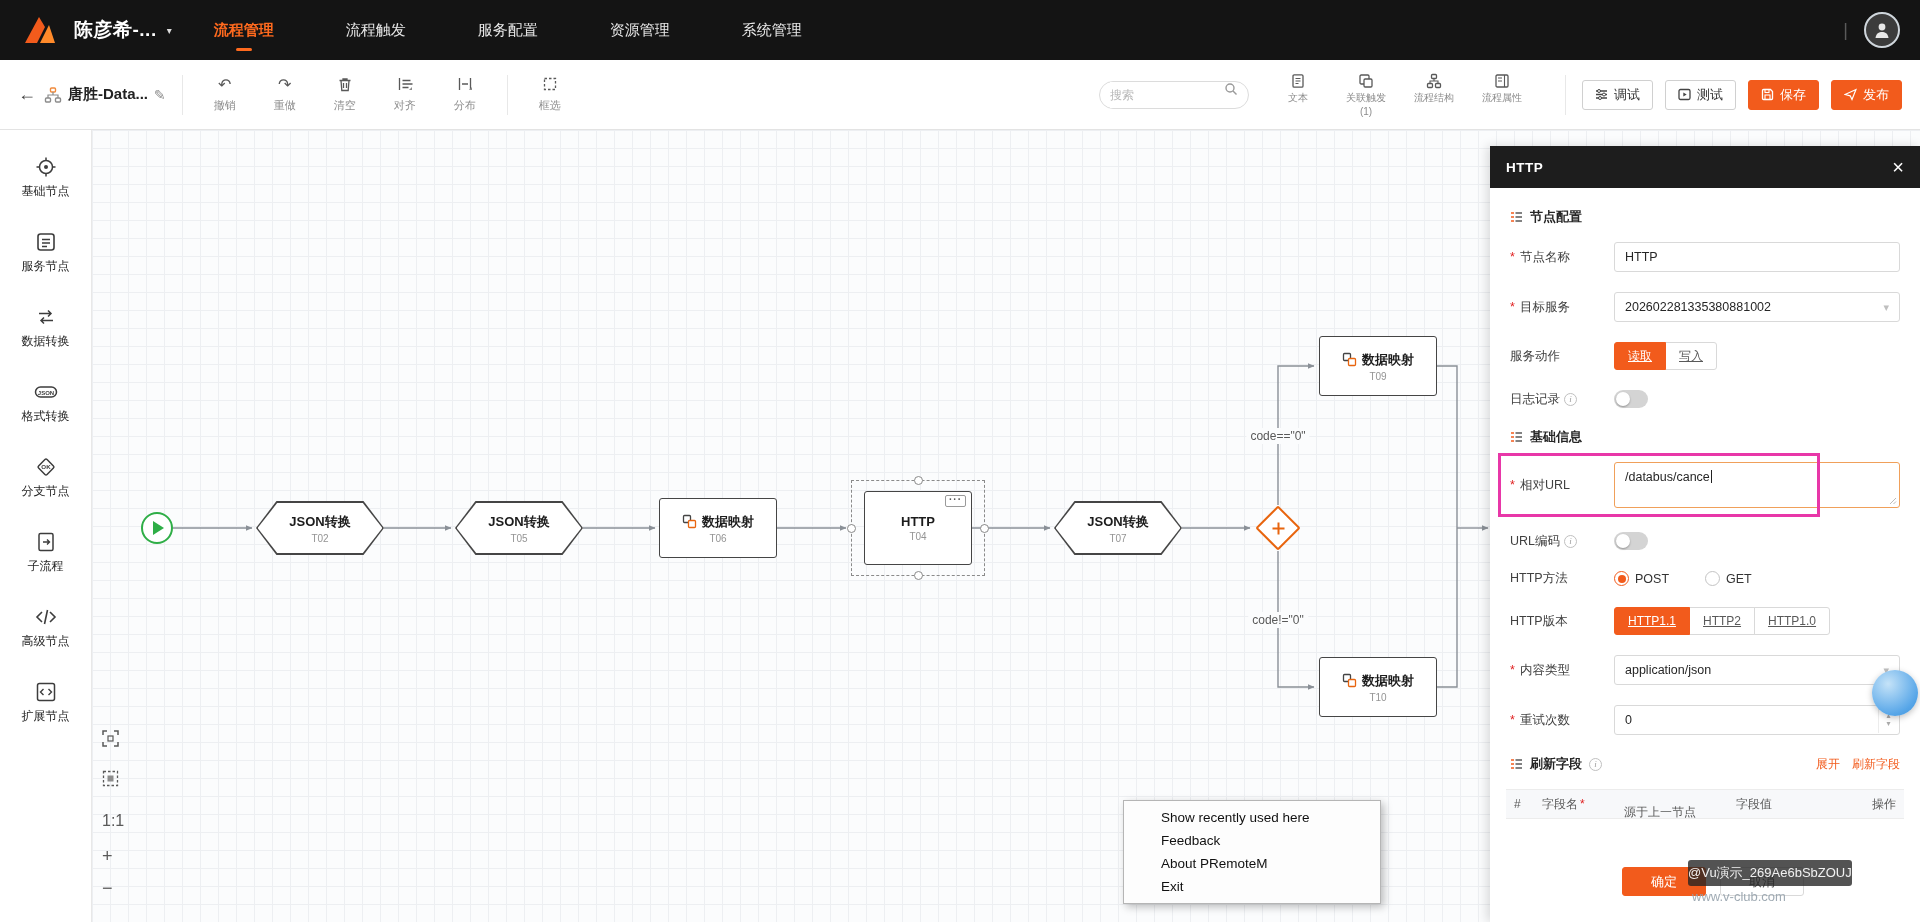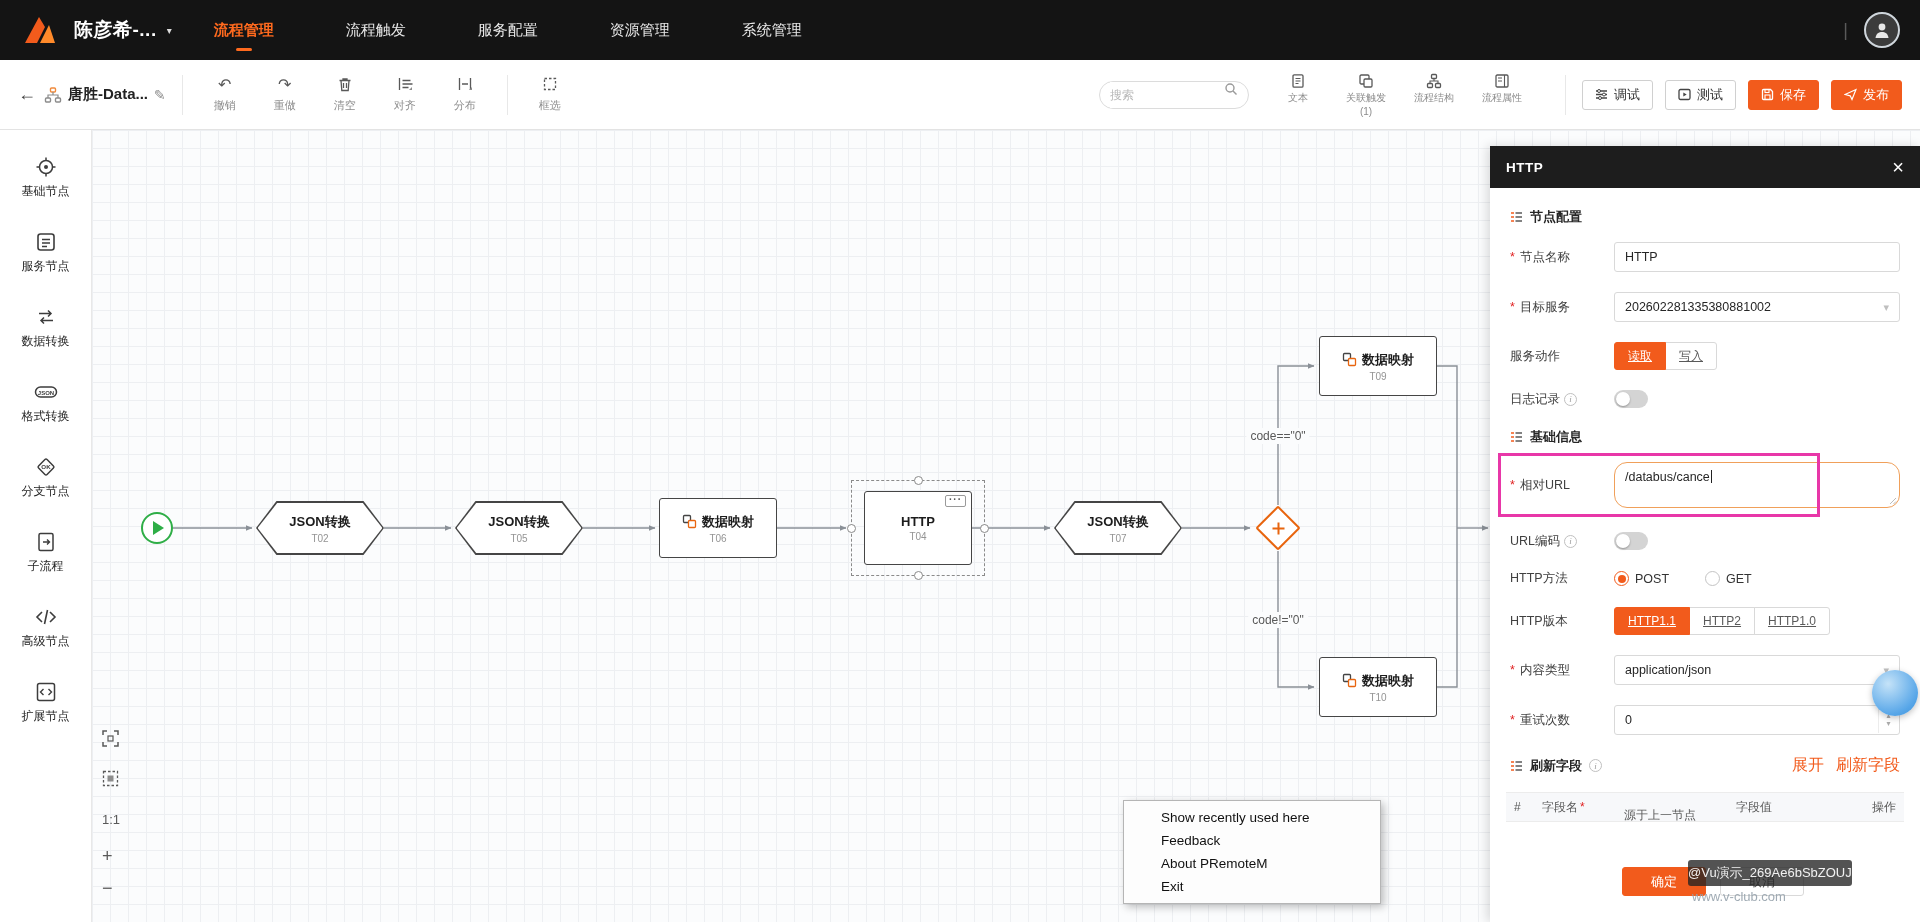--- a/index.html
+++ b/index.html
@@ -64,37 +64,37 @@
   .r-row { display:flex; align-items:center; gap:5px; }
   .selbox { position:absolute; left:759px; top:350px; width:134px; height:96px; border:1.4px dashed #8a8a8a; }
   .handle { position:absolute; width:9px; height:9px; border-radius:50%; background:#fff; border:1.3px solid #8a8a8a; }
   .httpnode { left:772px; top:361px; width:108px; height:74px; }
   .dots { position:absolute; top:3px; right:5px; font-size:10px; font-weight:bold; color:#555; border:1px solid #9a9a9a; border-radius:2px; line-height:8px; padding:0 3px 2px; letter-spacing:1px; }
   .diamond { left:1163px; top:375px; width:46px; height:46px; cursor:pointer; }
   .dsq { position:absolute; inset:7px; transform:rotate(45deg); border:2px solid #e8650f; border-radius:2px; background:#fff; }
   .dico { position:absolute; inset:0; display:flex; align-items:center; justify-content:center; }
   .elabel { position:absolute; transform:translate(-50%,-50%); font-size:12px; color:#595959; background:#fbfcfd; padding:1px 4px; white-space:nowrap; }
   .zoomctl { position:absolute; left:10px; color:#595959; cursor:pointer; }
-  .zc-txt { font-size:13px; }
+  .zc-txt { font-size:16px; }
   .zc-big { font-size:18px; line-height:16px; }
 
   
   .ctxmenu { position:absolute; left:1031px; top:670px; width:258px; background:#fdfdfd; border:1px solid #b5b5b5; box-shadow:3px 3px 8px rgba(0,0,0,.25); padding:5px 0; z-index:25; }
   .ctxitem { height:23px; line-height:23px; padding-left:37px; font-size:13.5px; color:#111; cursor:pointer; }
 
   
   .panel { position:absolute; left:1490px; top:146px; width:430px; height:776px; background:#fff; box-shadow:-3px 0 10px rgba(0,0,0,.14); z-index:20; }
   .panel-head { height:42px; background:#1d1d1d; color:#fff; display:flex; align-items:center; padding:0 16px; }
   .panel-title { font-size:13.5px; font-weight:bold; letter-spacing:.5px; }
   .panel-close { margin-left:auto; font-size:20px; cursor:pointer; line-height:1; }
   .panel-body { position:relative; padding:14px 20px 0; height:734px; }
   .sect { display:flex; align-items:center; gap:7px; margin:6px 0 16px; }
   .sect-title { font-size:13px; font-weight:bold; color:#262626; }
   .sect-links { margin-left:auto; display:flex; gap:12px; }
-  .olink { color:#f25b1c; font-size:16px; cursor:pointer; }
+  .olink { color:#f25b1c; font-size:12px; cursor:pointer; }
   .frow { display:flex; align-items:center; margin-bottom:20px; position:relative; }
   .flabel { width:104px; flex:0 0 104px; font-size:12.5px; color:#404040; display:flex; align-items:center; gap:4px; }
   .req::before { content:"*"; color:#e02020; margin-right:1px; }
   .info { width:13px; height:13px; border-radius:50%; border:1px solid #c0c0c0; color:#a0a0a0; font-size:9px; display:inline-flex; align-items:center; justify-content:center; font-style:italic; font-family:"Liberation Serif",serif; }
   .inp { height:30px; border:1px solid #d9d9d9; border-radius:3px; padding:0 10px; font-size:12.5px; color:#262626; width:100%; display:flex; align-items:center; background:#fff; font-family:inherit; }
   input.inp { outline:none; }
   .fsel { cursor:pointer; }
   .fsel .caretdn { margin-left:auto; color:#bfbfbf; font-size:11px; }
   .seg { display:flex; }
   .seg .sbtn { height:28px; padding:0 13px; border:1px solid #d9d9d9; background:#fff; color:#595959; font-size:12px; display:flex; align-items:center; cursor:pointer; margin-left:-1px;text-decoration:underline; }
@@ -102,21 +102,21 @@
   .seg .sbtn:last-child { border-radius:0 3px 3px 0; }
   .seg .on { background:#f25b1c; border-color:#f25b1c; color:#fff; z-index:1; }
   .tgl { width:34px; height:18px; border-radius:9px; background:#d4d4d4; position:relative; cursor:pointer; }
   .tgl::after { content:""; position:absolute; left:2px; top:2px; width:14px; height:14px; border-radius:50%; background:#fff; box-shadow:0 1px 2px rgba(0,0,0,.3); }
   .radio-row { display:flex; align-items:center; gap:6px; }
   .rad { width:15px; height:15px; border:1.4px solid #c4c4c4; border-radius:50%; position:relative; cursor:pointer; background:#fff; }
   .rad.on { border-color:#f25b1c; }
   .rad.on::after { content:""; position:absolute; inset:2.5px; border-radius:50%; background:#f25b1c; }
   .rlbl { font-size:12.5px; color:#333; }
   .gap24 { width:24px; }
-  .urlbox { position:relative; height:46px; border:1px solid #f0a05a; border-radius:13px; padding:7px 10px; font-size:12.5px; color:#262626; width:100%; background:#fff; cursor:text; }
+  .urlbox { position:relative; height:46px; border:1px solid #f0a05a; border-radius:3px; padding:7px 10px; font-size:12.5px; color:#262626; width:100%; background:#fff; cursor:text; }
   .tcaret { display:inline-block; width:1px; height:13px; background:#222; vertical-align:-2px; margin-left:1px; }
   .rsz { position:absolute; right:2px; bottom:2px; }
   .hl-box { position:absolute; left:-12px; top:-9px; width:322px; height:64px; border:3px solid #e837a8; pointer-events:none; z-index:5; }
   .numwrap { position:relative; }
   .stepper { position:absolute; right:1px; top:1px; bottom:1px; width:20px; border-left:1px solid #ececec; display:flex; flex-direction:column; align-items:center; justify-content:center; color:#ababab; font-size:8px; line-height:8px; cursor:pointer; }
   .thead { height:30px; background:#f7f8fa; border-top:1px solid #ececec; border-bottom:1px solid #ececec; display:flex; align-items:center; font-size:12px; color:#595959; padding:0 8px; margin:0 -4px; }
   .th-n { width:28px; } .th-name { width:82px; } .th-src { width:112px;margin-top:16px; } .th-val { width:94px; } .th-op { margin-left:auto; }
   .star { color:#e02020; margin-left:2px; }
   .pfoot { position:absolute; left:132px; bottom:26px; display:flex; gap:14px; }
   .pbtn { width:84px; height:29px; border-radius:3px; font-size:13px; display:flex; align-items:center; justify-content:center; cursor:pointer; }

